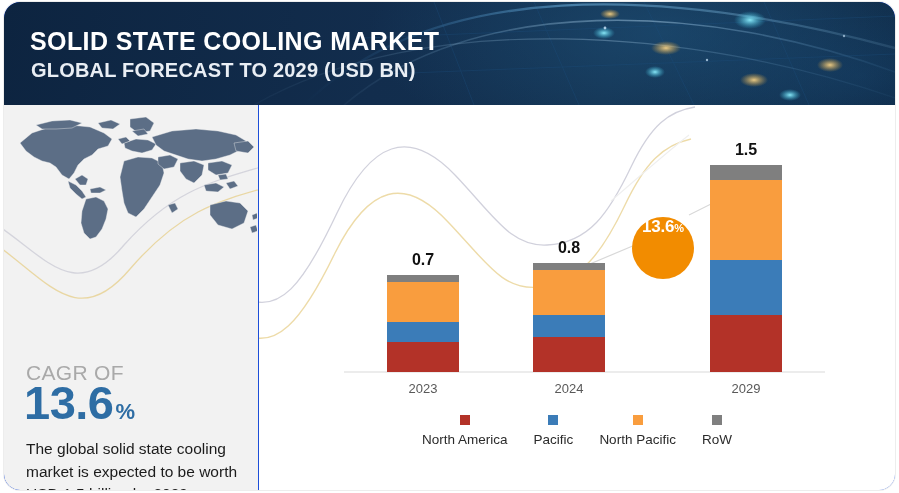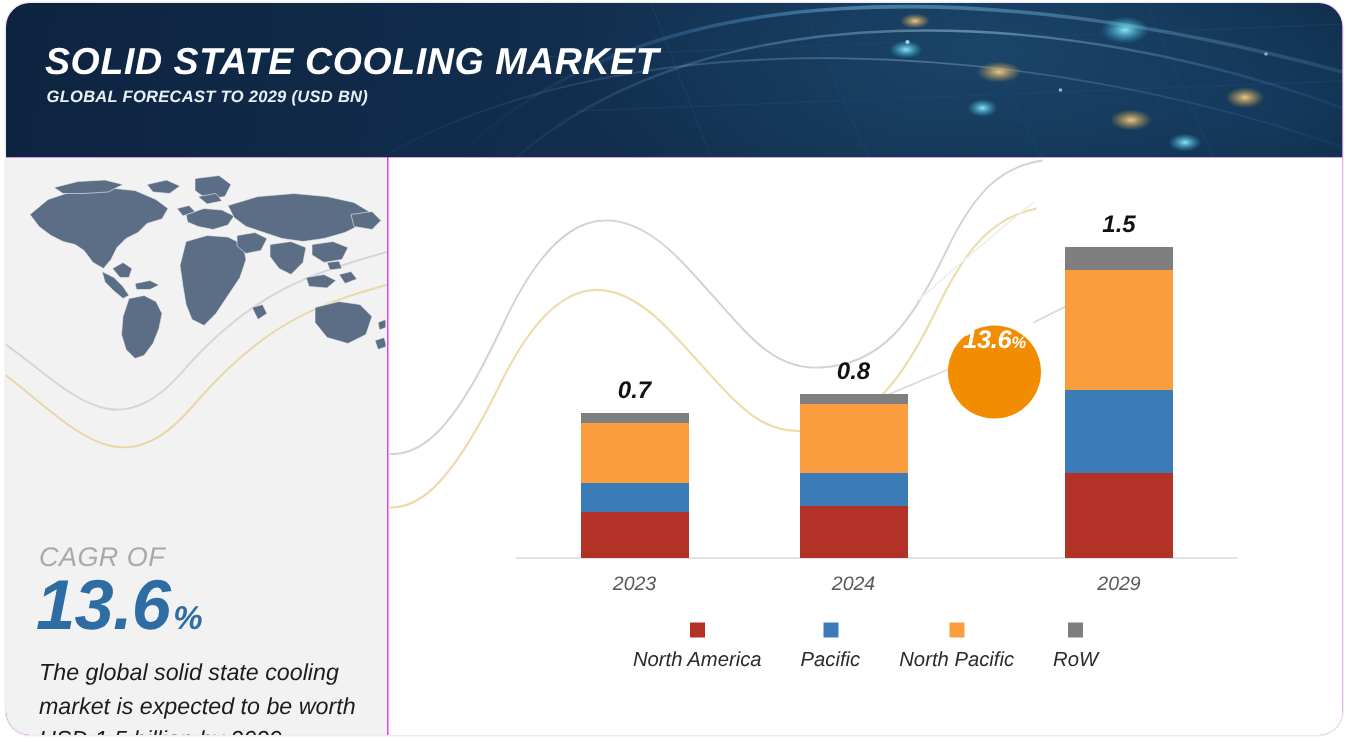--- a/index.html
+++ b/index.html
@@ -22,24 +22,23 @@
   }
 
   
   .card-frame {
     position: absolute;
     left: 4px;
     top: 2px;
     width: 891px;
     height: 488px;
     border-radius: 16px;
-    background: #d946ef;
+    background: #1d4ed8;
     box-shadow: 0 0 0 1px rgba(0,0,0,0.07);
     overflow: hidden;
-    font-style: italic;
   }
 
   
   .header {
     position: absolute;
     left: 0;
     top: 0;
     width: 891px;
     height: 103px;
     background:
@@ -64,21 +63,21 @@
     font-weight: bold;
     letter-spacing: 0.4px;
     white-space: nowrap;
     z-index: 3;
   }
   .header-subtitle {
     position: absolute;
     left: 27px;
     top: 57px;
     color: #e9eef4;
-    font-size: 11px;
+    font-size: 20px;
     font-weight: bold;
     letter-spacing: 0.2px;
     white-space: nowrap;
     z-index: 3;
   }
 
   
   .sidebar {
     position: absolute;
     left: 0;
@@ -101,21 +100,21 @@
     left: 0;
     top: 0;
     width: 254px;
     height: 385px;
     pointer-events: none;
   }
   .cagr-of {
     position: absolute;
     left: 22px;
     top: 256px;
-    font-size: 18px;
+    font-size: 21px;
     color: #a9a9a9;
     font-weight: normal;
     letter-spacing: 0.3px;
   }
   .cagr-value-row {
     position: absolute;
     left: 20px;
     top: 274px;
     display: flex;
     align-items: baseline;

